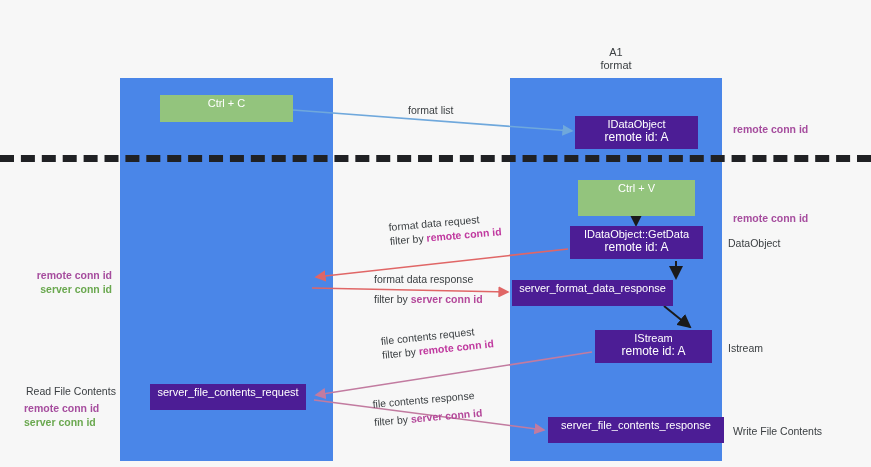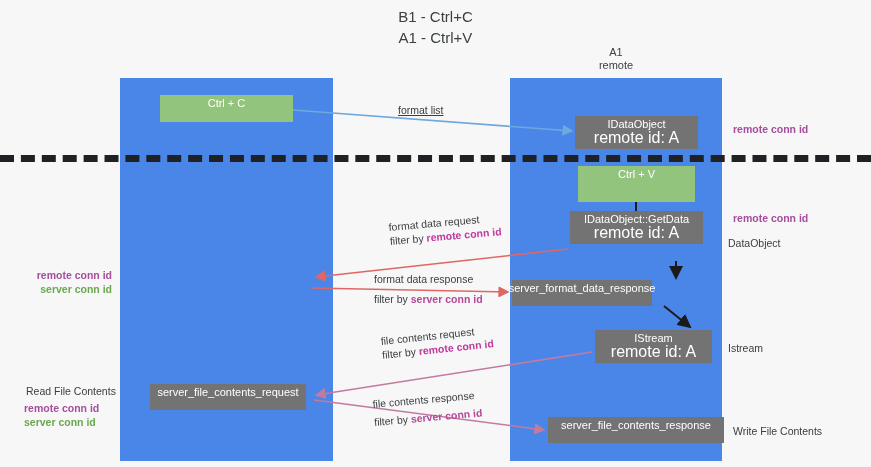--- a/index.html
+++ b/index.html
@@ -65,30 +65,30 @@
     flex-direction: column;
     align-items: center;
     justify-content: flex-start;
     text-align: center;
     color: #ffffff;
     font-size: 11px;
     line-height: 13px;
     box-sizing: border-box;
     padding: 2px 4px;
   }
-  .node .l2 { font-size: 16px; }
+  .node .l2 { font-size: 12px; }
   .green { background: #93c47d; }
-  .orange { background: #737373; }
+  .orange { background: #4c1d95; }
 
   #n-ctrlc  { left: 160px; top: 95px;  width: 133px; height: 27px; }
   #n-idataobject { left: 575px; top: 116px; width: 123px; height: 33px; }
-  #n-ctrlv  { left: 578px; top: 166px; width: 117px; height: 36px; }
-  #n-getdata { left: 570px; top: 211px; width: 133px; height: 33px; }
+  #n-ctrlv  { left: 578px; top: 180px; width: 117px; height: 36px; }
+  #n-getdata { left: 570px; top: 226px; width: 133px; height: 33px; }
   #n-sfdreq { left: 150px; top: 268px; width: 162px; height: 26px; }
-  #n-sfdresp { left: 512px; top: 280px; width: 140px; height: 26px; }
+  #n-sfdresp { left: 512px; top: 280px; width: 161px; height: 26px; }
   #n-istream { left: 595px; top: 330px; width: 117px; height: 33px; }
   #n-sfcreq { left: 150px; top: 384px; width: 156px; height: 26px; }
   #n-sfcresp { left: 548px; top: 417px; width: 176px; height: 26px; }
 
   
   #arrows {
     left: 0; top: 0;
     width: 871px; height: 467px;
     pointer-events: none;
   }
@@ -106,21 +106,21 @@
   .side-lbl {
     font-size: 10.5px;
     color: #3c4043;
     line-height: 14px;
     white-space: nowrap;
   }
   .tag-remote { color: #a64d9e; font-weight: bold; font-size: 10.5px; line-height: 14px; }
   .tag-server { color: #6aa84f; font-weight: bold; font-size: 10.5px; line-height: 14px; }
 
   
-  #e-formatlist  { left: 398px; top: 103px; text-decoration: underline; }
+  #e-formatlist  { left: 408px; top: 103px; }
   #e-fdreq       { left: 388px; top: 220px; transform: rotate(-5deg); transform-origin: left top; }
   #e-fdresp      { left: 374px; top: 272px; }
   #e-fcreq       { left: 380px; top: 334px; transform: rotate(-6deg); transform-origin: left top; }
   #e-fcresp      { left: 372px; top: 397px; transform: rotate(-5deg); transform-origin: left top; }
 
   
   #s-remote1 { left: 733px; top: 122px; }
   #s-remote2 { left: 733px; top: 211px; }
   #s-dataobject { left: 728px; top: 236px; }
   #s-istream { left: 728px; top: 341px; }
@@ -129,25 +129,23 @@
   
   #s-left1 { left: 20px; top: 268px; text-align: right; width: 92px; }
   #s-readfile { left: 26px; top: 384px; }
   #s-left2 { left: 24px; top: 401px; text-align: left; width: 92px; }
 </style>
 </head>
 <body>
 
 <div id="stage">
 
-  <div class="abs" id="title">B1 - Ctrl+C
-A1 - Ctrl+V</div>
 
   <div class="abs col-head" id="head-a1">A1
-remote</div>
+format</div>
 
   <div class="abs lane" id="lane-b1"></div>
   <div class="abs lane" id="lane-a1"></div>
 
   <svg class="abs" id="arrows" viewBox="0 0 871 467">
     <defs>
       <marker id="ah-blue" markerWidth="7" markerHeight="7" refX="6" refY="3.5" orient="auto">
         <path d="M0,0 L7,3.5 L0,7 z" fill="#6fa8dc"></path>
       </marker>
       <marker id="ah-red" markerWidth="7" markerHeight="7" refX="6" refY="3.5" orient="auto">

